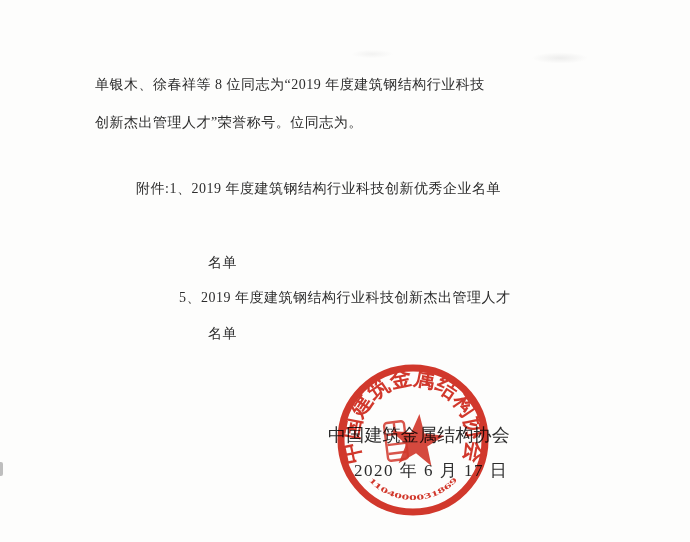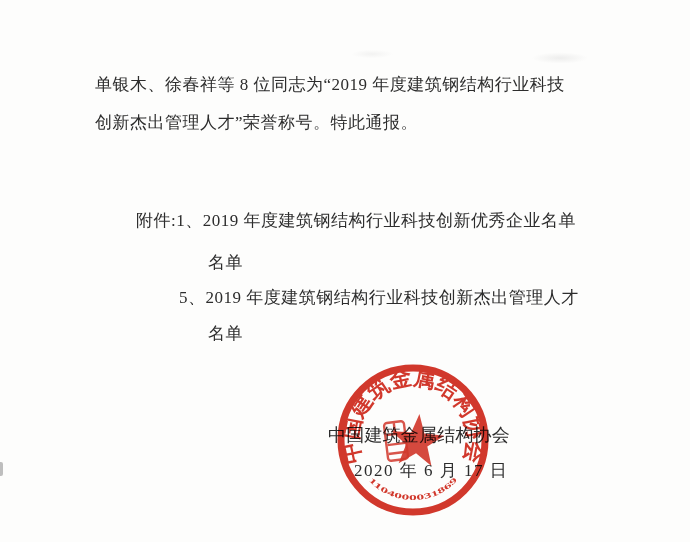--- a/index.html
+++ b/index.html
@@ -10,26 +10,26 @@
   }
   .page{
     position:relative;width:690px;height:542px;
     background:
       radial-gradient(ellipse 40px 8px at 560px 58px, rgba(190,190,190,.25), rgba(255,255,255,0) 70%),
       radial-gradient(ellipse 30px 6px at 372px 54px, rgba(200,200,200,.2), rgba(255,255,255,0) 70%),
       linear-gradient(#fdfdfc,#fdfdfc);
   }
   .txt{
     position:absolute;white-space:nowrap;
-    font-size:17px;letter-spacing:.5px;color:#2d2d2d;
+    font-size:14px;letter-spacing:.5px;color:#2d2d2d;
     line-height:22px;
   }
   .l0{left:95px;top:74px;}
   .l1{left:95px;top:112px;}
-  .l2{left:136px;top:178px;margin-top:32px;}
+  .l2{left:136px;top:178px;}
   .l3{left:179px;top:215px;}
   .l4{left:208px;top:252px;}
   .l5{left:179px;top:287px;}
   .l6{left:208px;top:323px;}
   .sig{left:328px;top:424px;font-size:18px;letter-spacing:0.2px;}
   .date{left:354px;top:460px;font-size:17px;letter-spacing:1.5px;}
   .seal{
     position:absolute;left:327px;top:354px;width:172px;height:172px;
     mix-blend-mode:multiply;opacity:.93;
   }
@@ -38,21 +38,21 @@
     position:absolute;left:0;top:462px;width:3px;height:14px;
     background:#8a8a8a;opacity:.55;border-radius:0 2px 2px 0;
   }
 </style>
 </head>
 <body>
 
 <div class="page">
 
   <div class="txt l0">单银木、徐春祥等 8 位同志为“2019 年度建筑钢结构行业科技</div>
-  <div class="txt l1">创新杰出管理人才”荣誉称号。特此通报。</div>
+  <div class="txt l1">创新杰出管理人才”荣誉称号。位同志为。</div>
 
   <div class="txt l2">附件:1、2019 年度建筑钢结构行业科技创新优秀企业名单</div>
   <div class="txt l4">名单</div>
   <div class="txt l5">5、2019 年度建筑钢结构行业科技创新杰出管理人才</div>
   <div class="txt l6">名单</div>
 
   <div class="txt sig">中国建筑金属结构协会</div>
   <div class="txt date">2020 年 6 月 17 日</div>
 
   <svg class="seal" viewBox="-86 -86 172 172">

